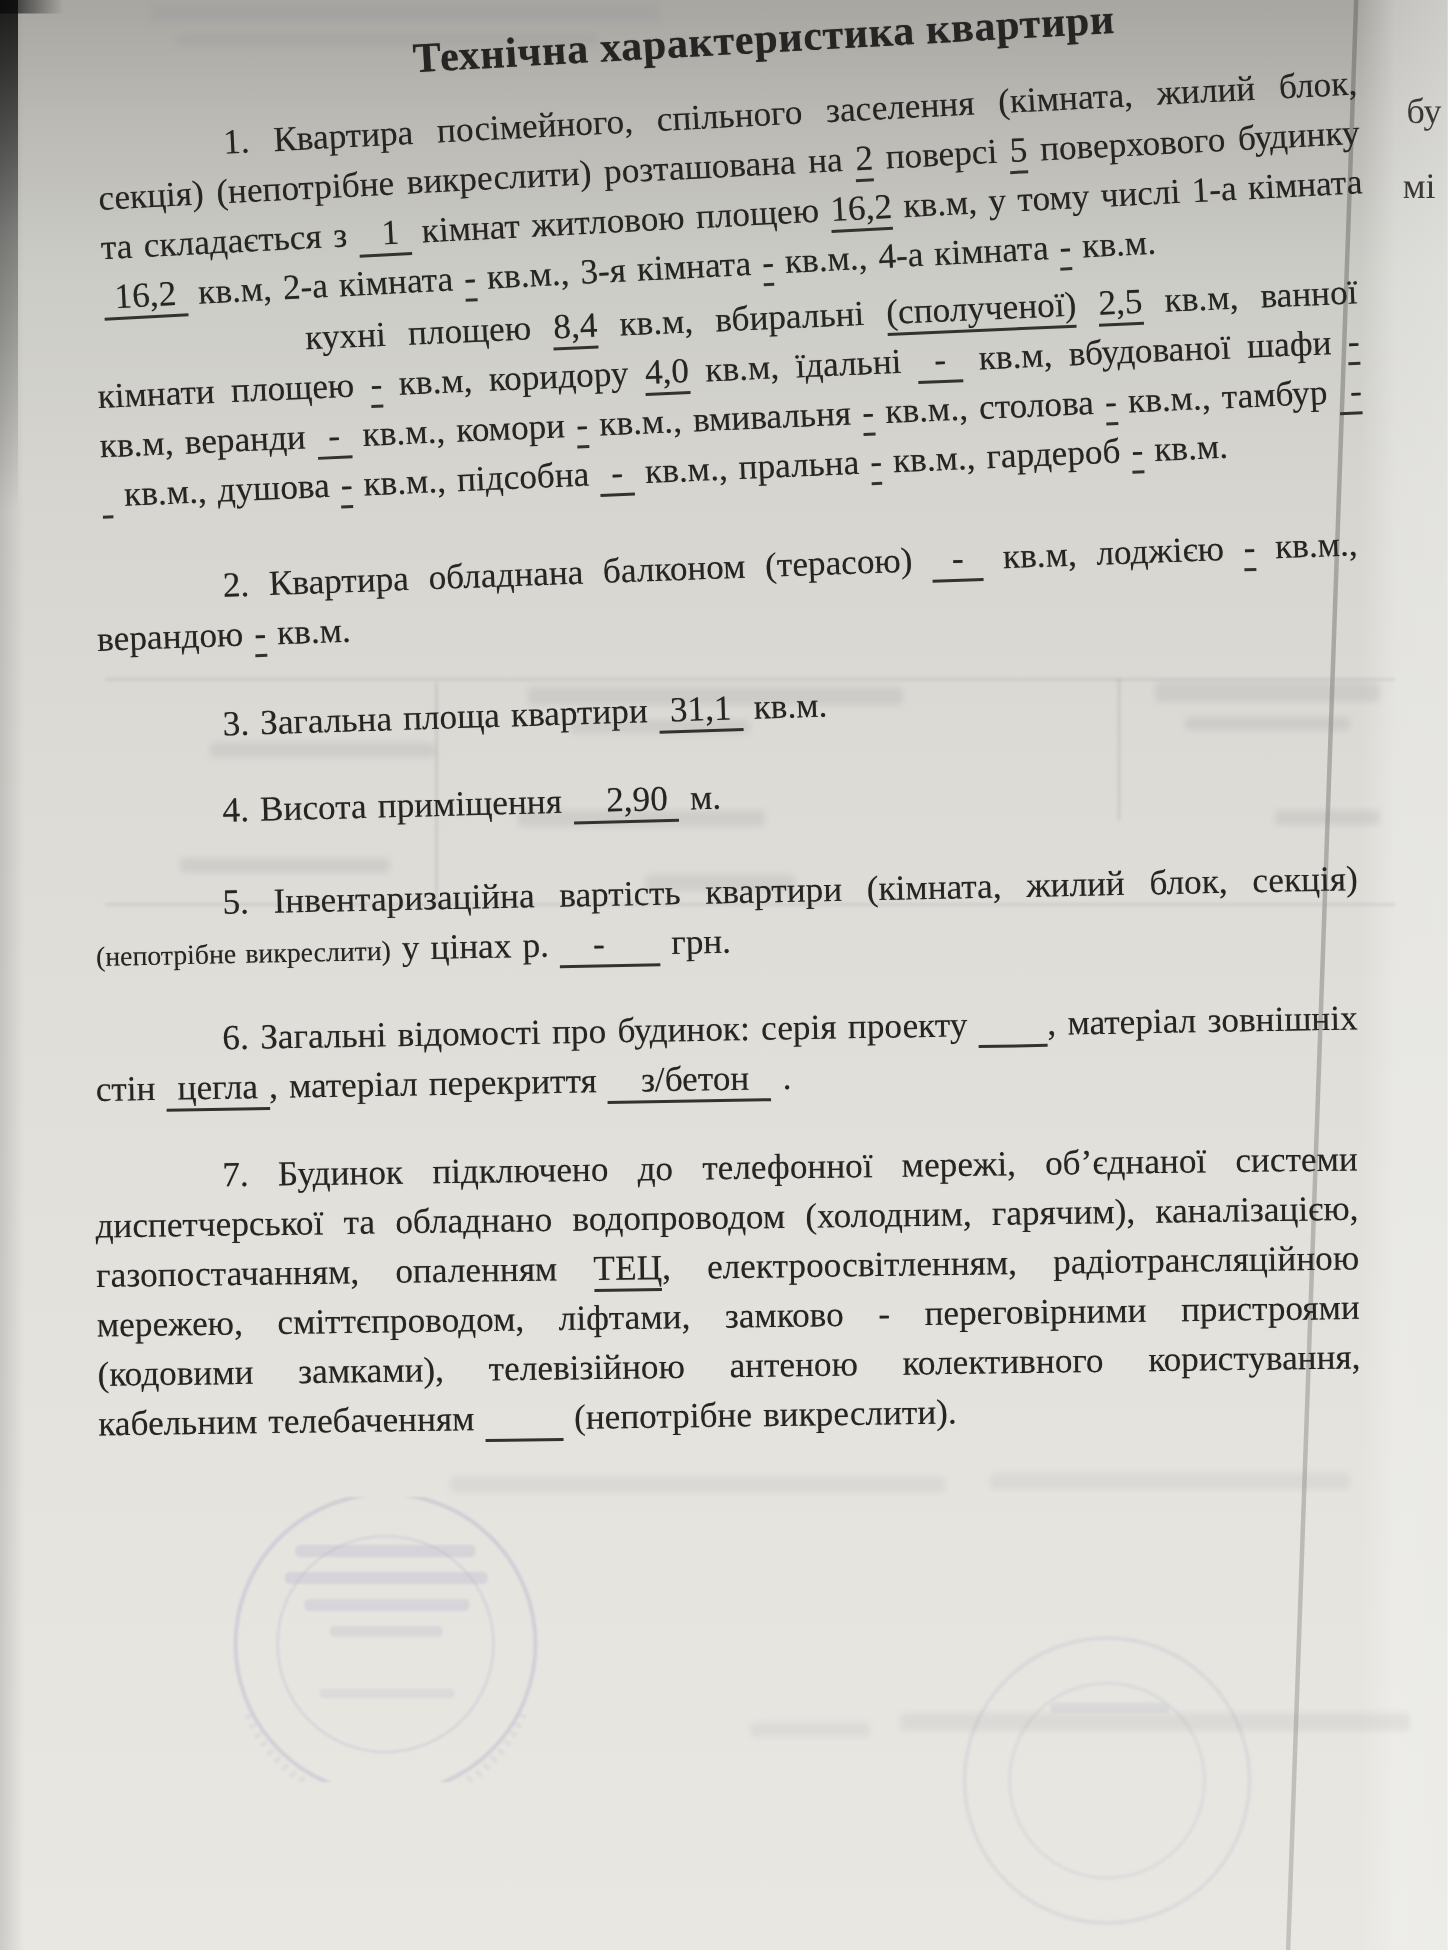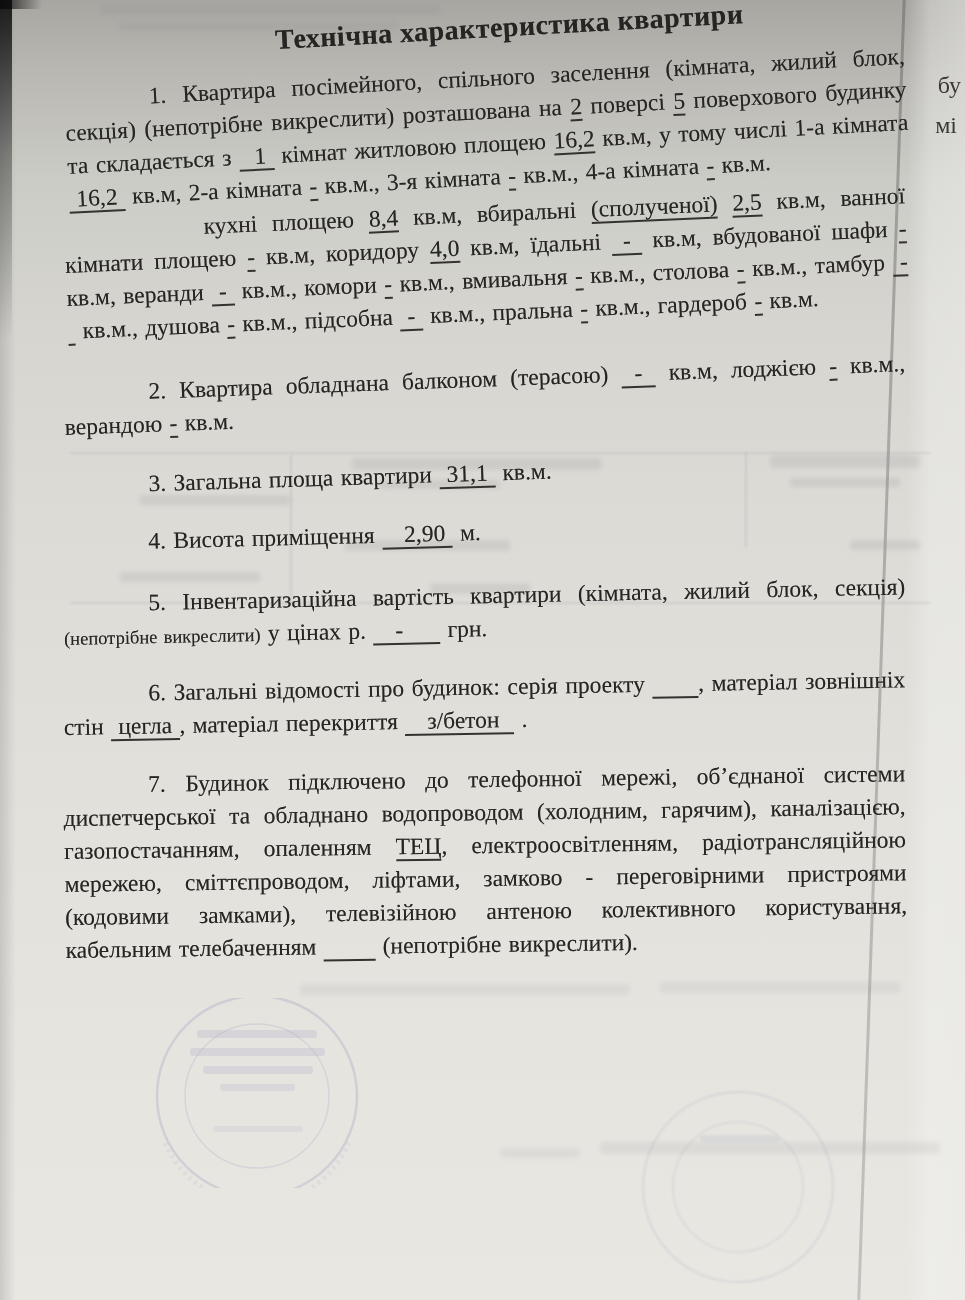--- a/index.html
+++ b/index.html
@@ -15,21 +15,21 @@
   .left-dark-strip{position:absolute;left:0;top:0;width:12px;height:340px;
     background:linear-gradient(180deg,rgba(10,10,10,0.88) 0%,rgba(40,40,40,0.45) 45%,rgba(80,80,80,0.0) 100%);}
   .corner-dark{position:absolute;left:0;top:0;width:42px;height:9px;
     background:linear-gradient(90deg,rgba(10,10,10,0.85),rgba(10,10,10,0.0));}
   .fold-line{position:absolute;left:903px;top:-10px;width:3px;height:1320px;
     background:linear-gradient(180deg,rgba(90,90,88,0.45),rgba(110,110,108,0.30));
     transform:rotate(2deg);transform-origin:top left;}
   .adjacent-page{position:absolute;right:0;top:0;width:58px;height:100%;
     background:linear-gradient(90deg,rgba(255,255,255,0.0),rgba(248,248,246,0.35) 40%,rgba(240,240,238,0.5));}
   .edge-frag{position:absolute;color:#3a3936;font-size:24px;}
-  .edge-frag.f1{right:4px;top:72px;}
+  .edge-frag.f1{right:4px;top:62px;}
   .edge-frag.f2{right:8px;top:112px;}
   
   .bleed{position:absolute;pointer-events:none;}
   .bleed-blob{position:absolute;background:#8f8f96;opacity:0.18;filter:blur(2px);border-radius:3px;}
   .bleed-vline{position:absolute;width:2px;background:#9a9aa0;opacity:0.25;filter:blur(1px);}
   .bleed-hline{position:absolute;height:2px;background:#9a9aa0;opacity:0.22;filter:blur(1px);}
   .stamp-svg{position:absolute;opacity:0.55;filter:blur(0.6px);}
   .stamp-faint{opacity:0.16;filter:blur(1.2px);}
   
   .content{position:absolute;left:63px;top:36px;width:842px;color:#262523;}

